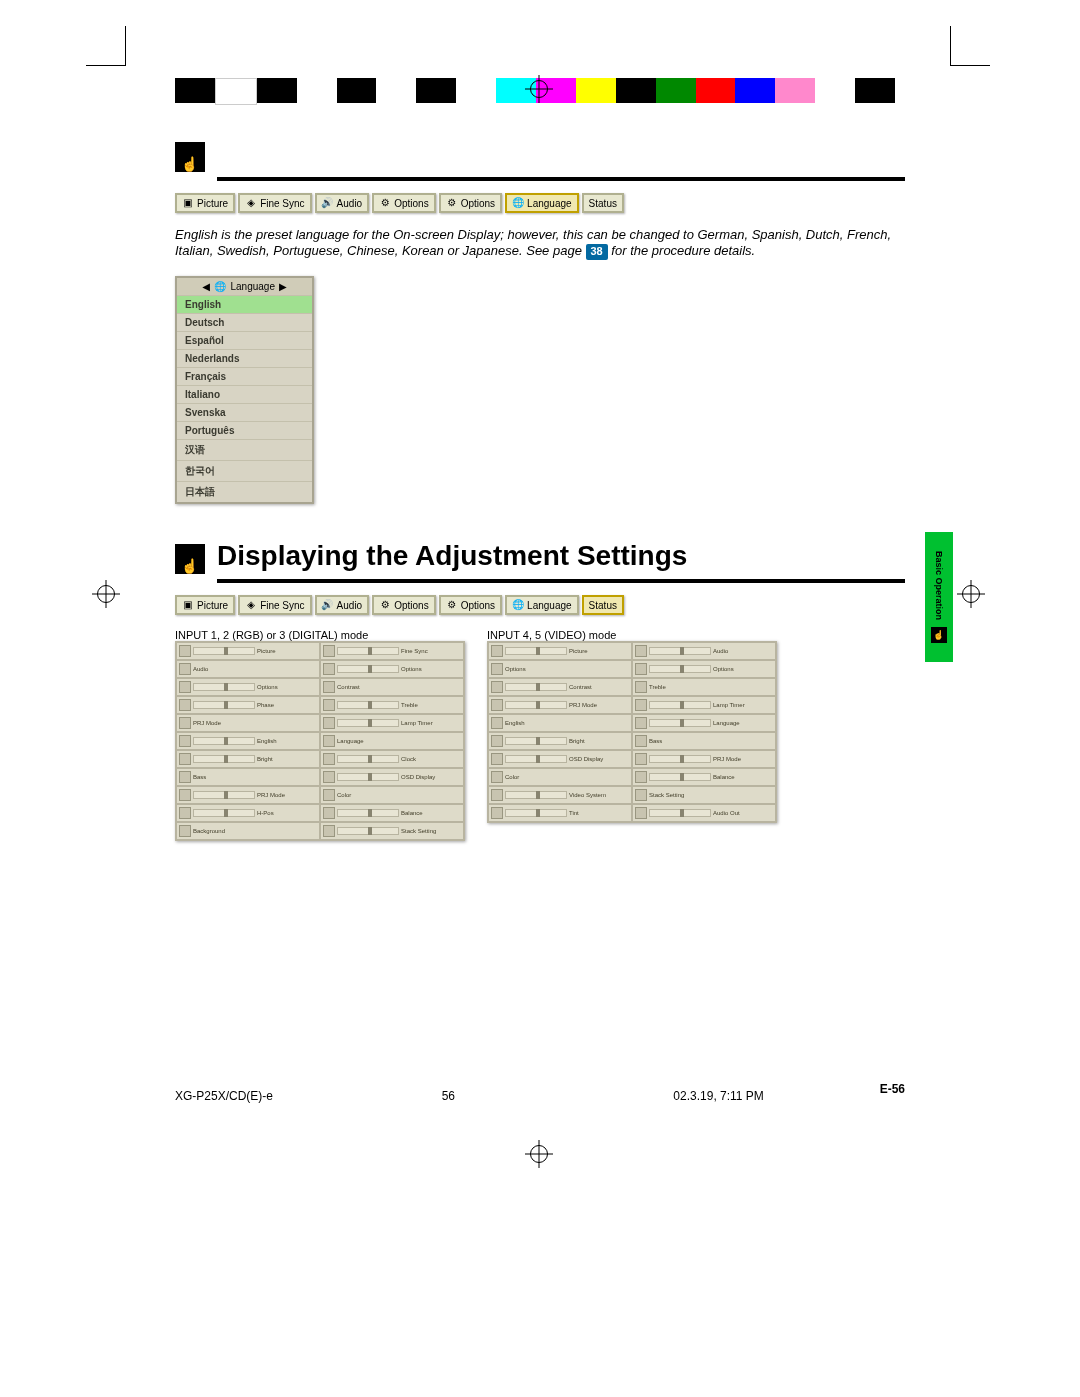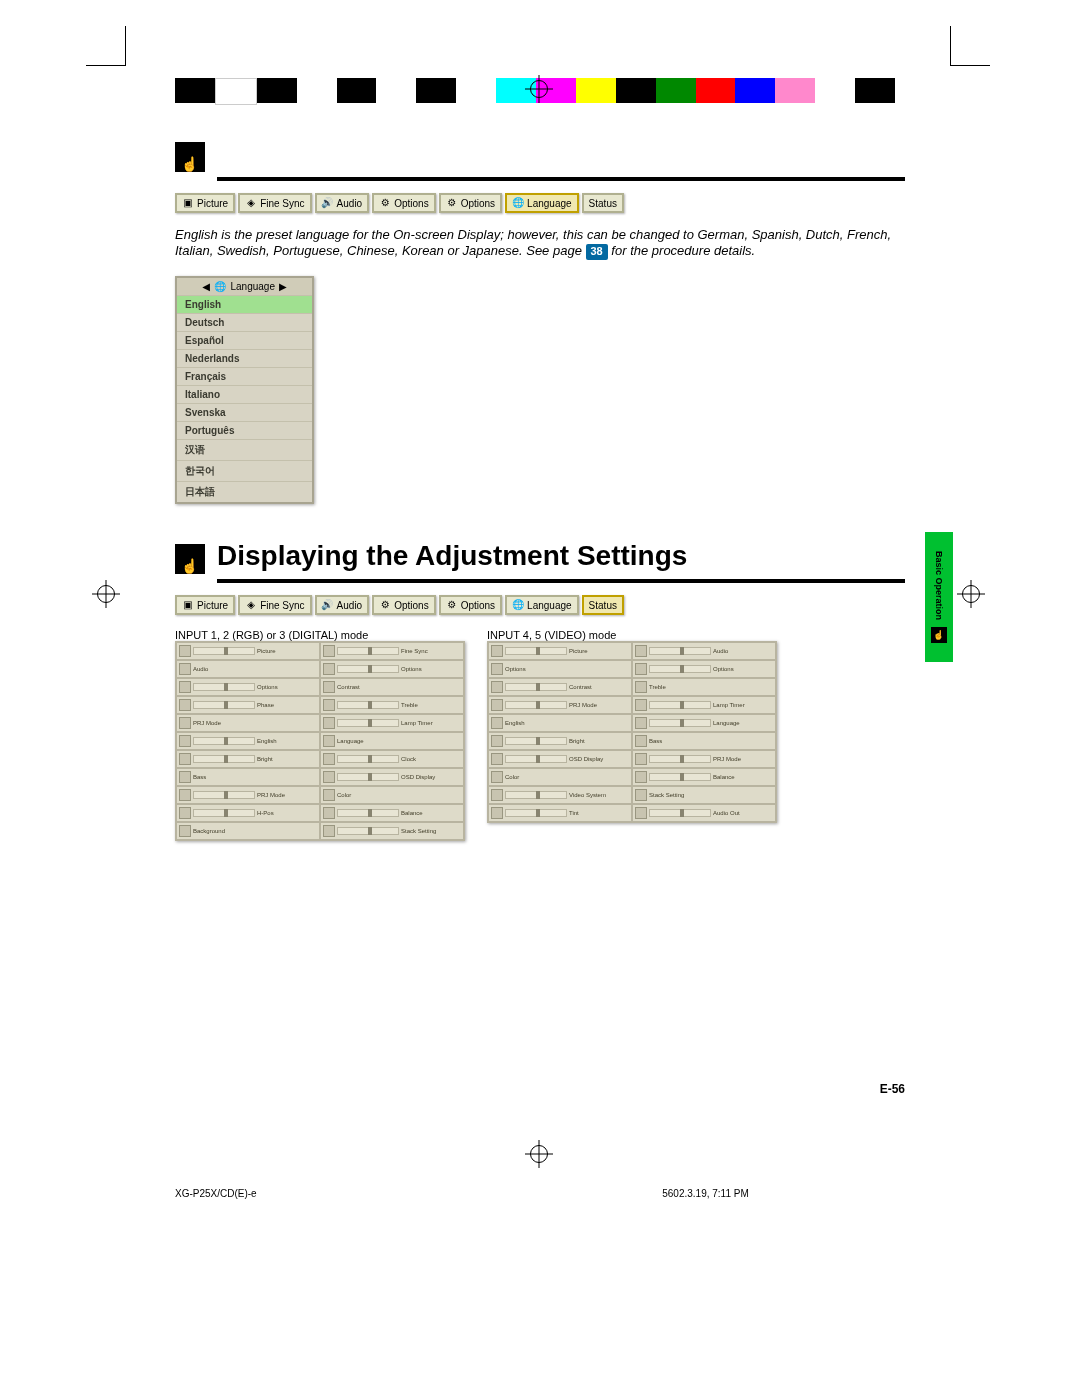--- a/index.html
+++ b/index.html
@@ -218,27 +218,27 @@
   .page-num {
     position: absolute;
     right: 0;
     top: 940px;
     font-weight: bold;
     font-size: 12px;
   }
   .footer {
     position: absolute;
     left: 0;
-    top: 1046px;
+    top: 947px;
     width: 730px;
-    font-size: 10px;
+    font-size: 12px;
     display: flex;
   }
   .footer .fl { flex: 1; }
-  .footer .fc { flex: 1; text-align: right; padding-left: 35px; }
+  .footer .fc { flex: 1; text-align: left; padding-left: 35px; }
   .footer .fr { flex: 1; }
 </style>
 </head>
 <body>
 
 <div class="registration-bar">
   <div style="background:#000"></div>
     <div style="background:#fff;border:1px solid #ccc"></div>
   <div style="background:#000"></div>
     <div style="background:#fff"></div>

